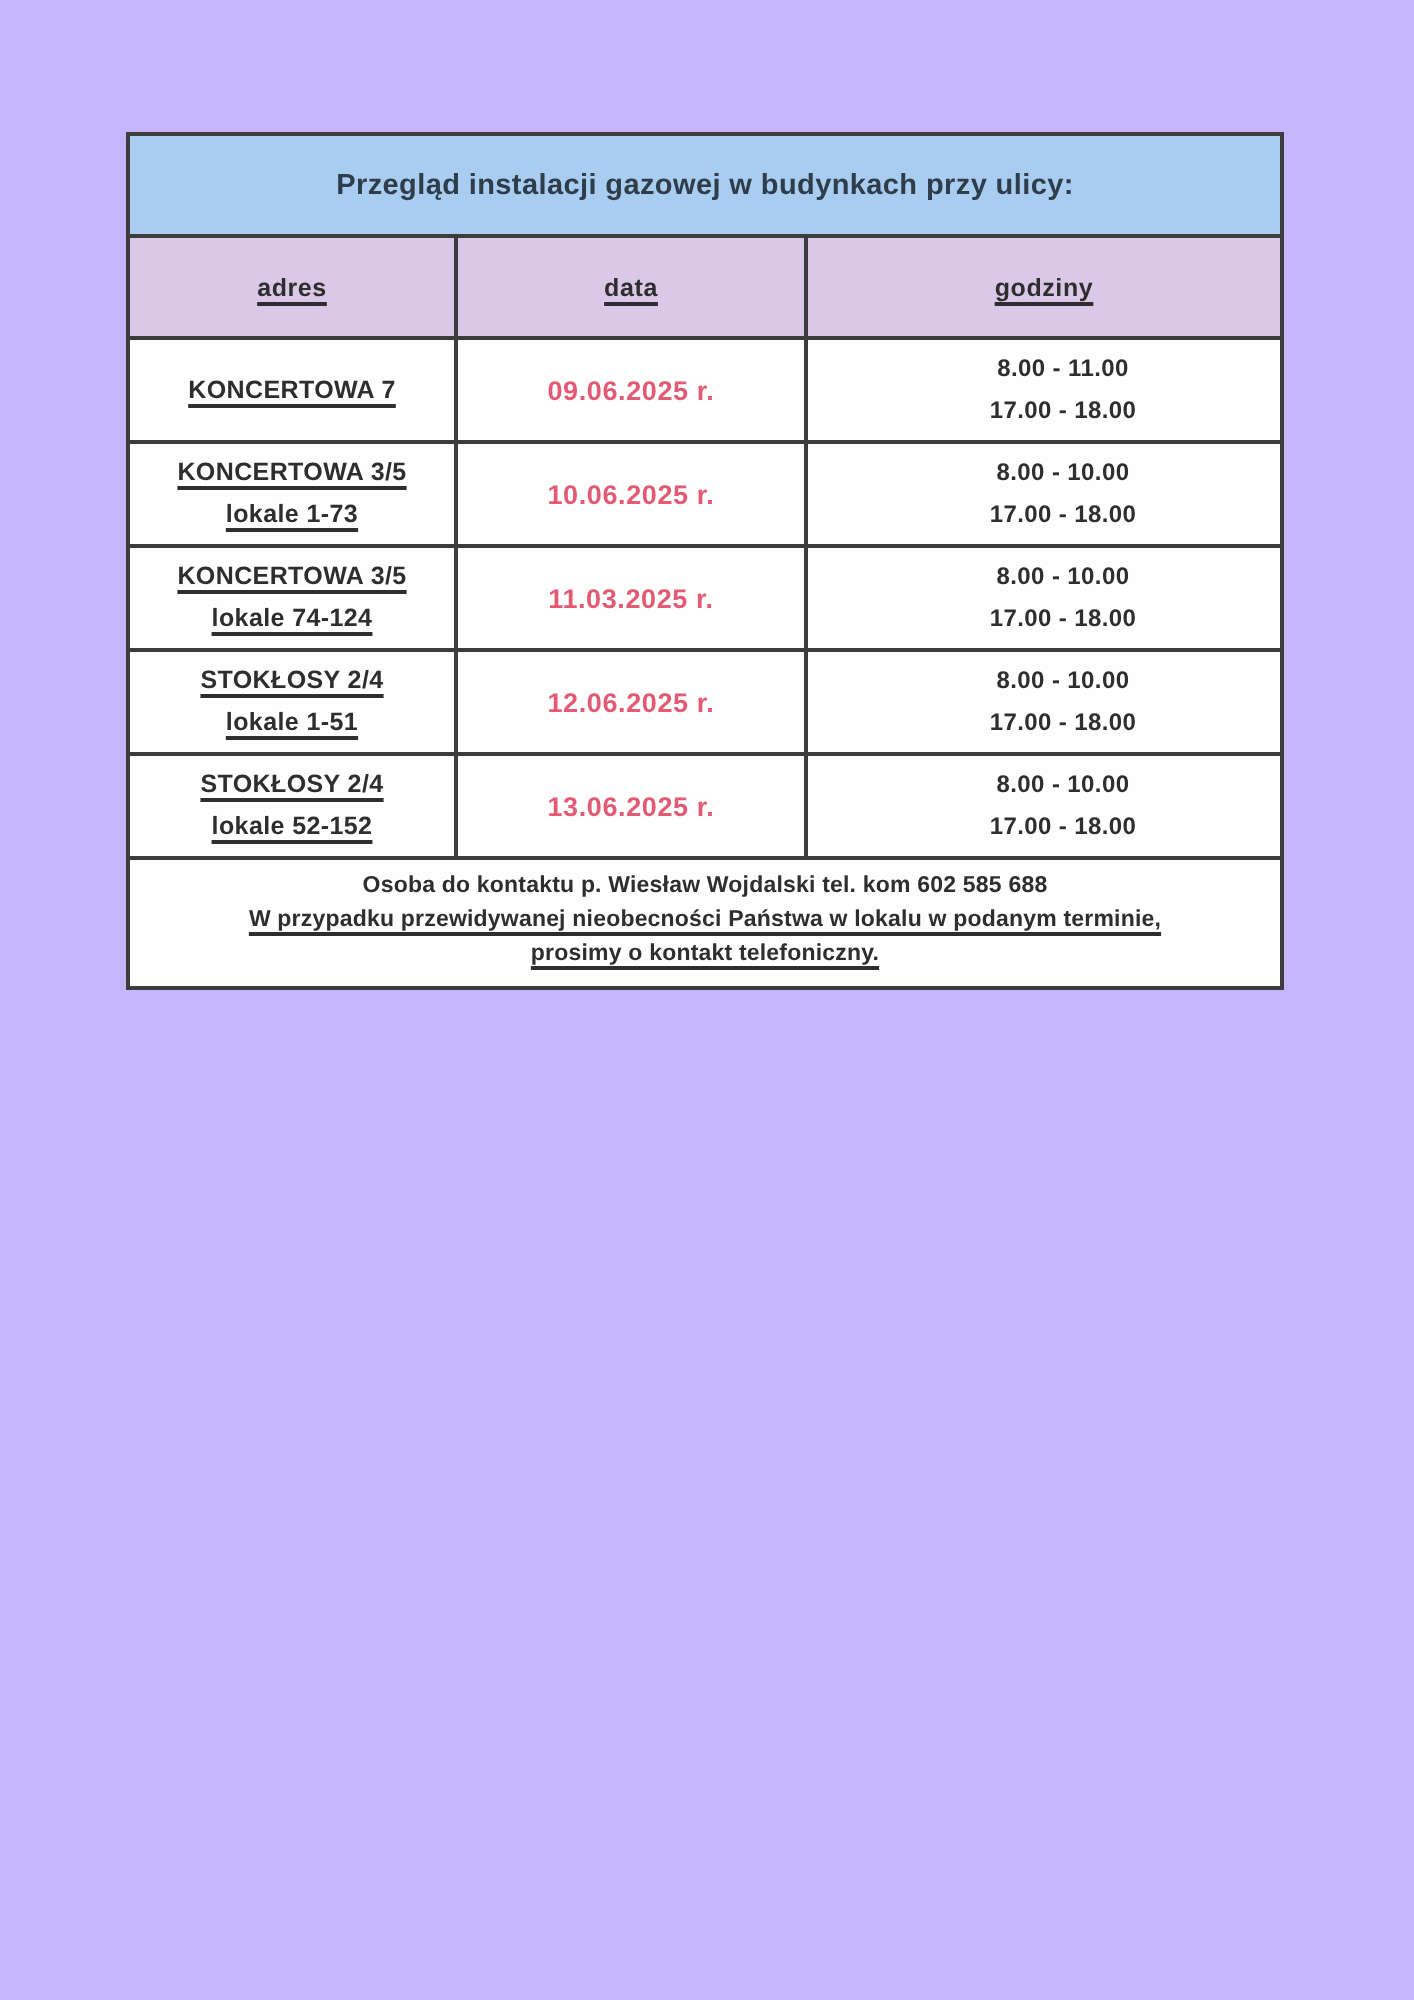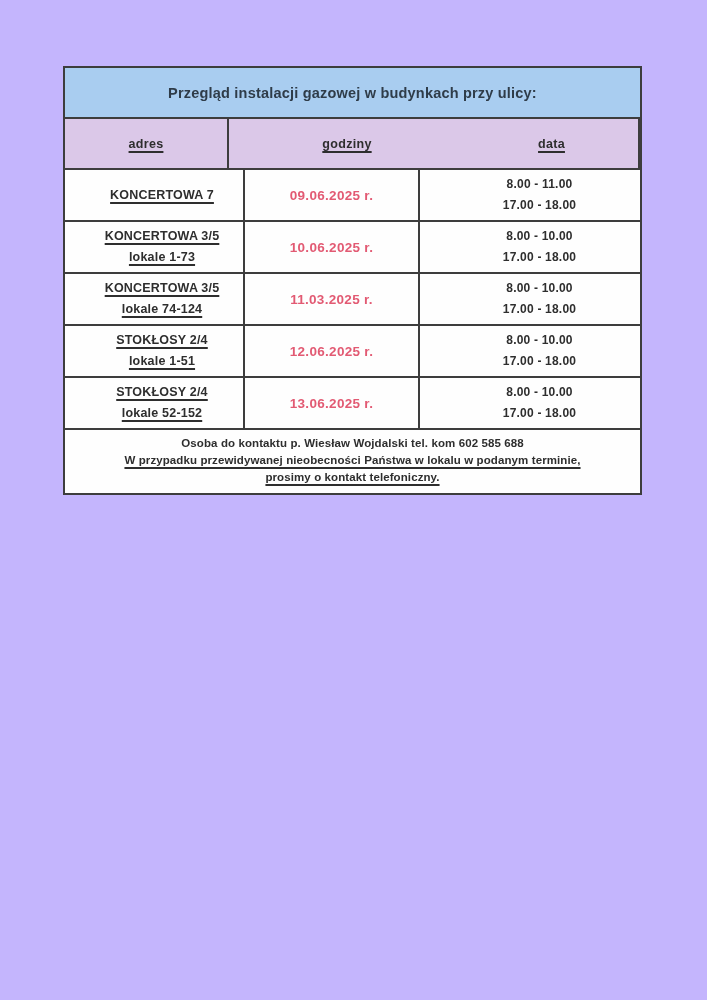--- a/index.html
+++ b/index.html
@@ -66,21 +66,21 @@
 
   .header-row .cell {
     font-size: 12.5px;
     font-weight: 700;
     text-decoration: underline;
     text-underline-offset: 3px;
     text-decoration-thickness: 1.5px;
     letter-spacing: 0.3px;
   }
 
-  .data-row { height: 52px; background: #fefefe; padding-left: 16px; }
+  .data-row { height: 52px; background: #fefefe; }
 
   .address-line {
     font-size: 12.5px;
     font-weight: 700;
     text-decoration: underline;
     text-underline-offset: 3px;
     text-decoration-thickness: 1.5px;
     letter-spacing: 0.2px;
     line-height: 21px;
   }
@@ -129,22 +129,22 @@
 
 <div class="sheet">
   <div class="notice-table">
 
     <div class="title-bar">
       <span>Przegląd instalacji gazowej w budynkach przy ulicy:</span>
     </div>
 
     <div class="row header-row">
       <div class="cell col-adres">adres</div>
+      <div class="cell col-data">data</div>
       <div class="cell col-godziny">godziny</div>
-      <div class="cell col-data">data</div>
     </div>
 
     <div>
       <div class="row data-row">
         <div class="cell col-adres">
           <span class="address-line">KONCERTOWA 7</span>
 
         </div>
         <div class="cell col-data">
           <span class="date-text">09.06.2025 r.</span>

